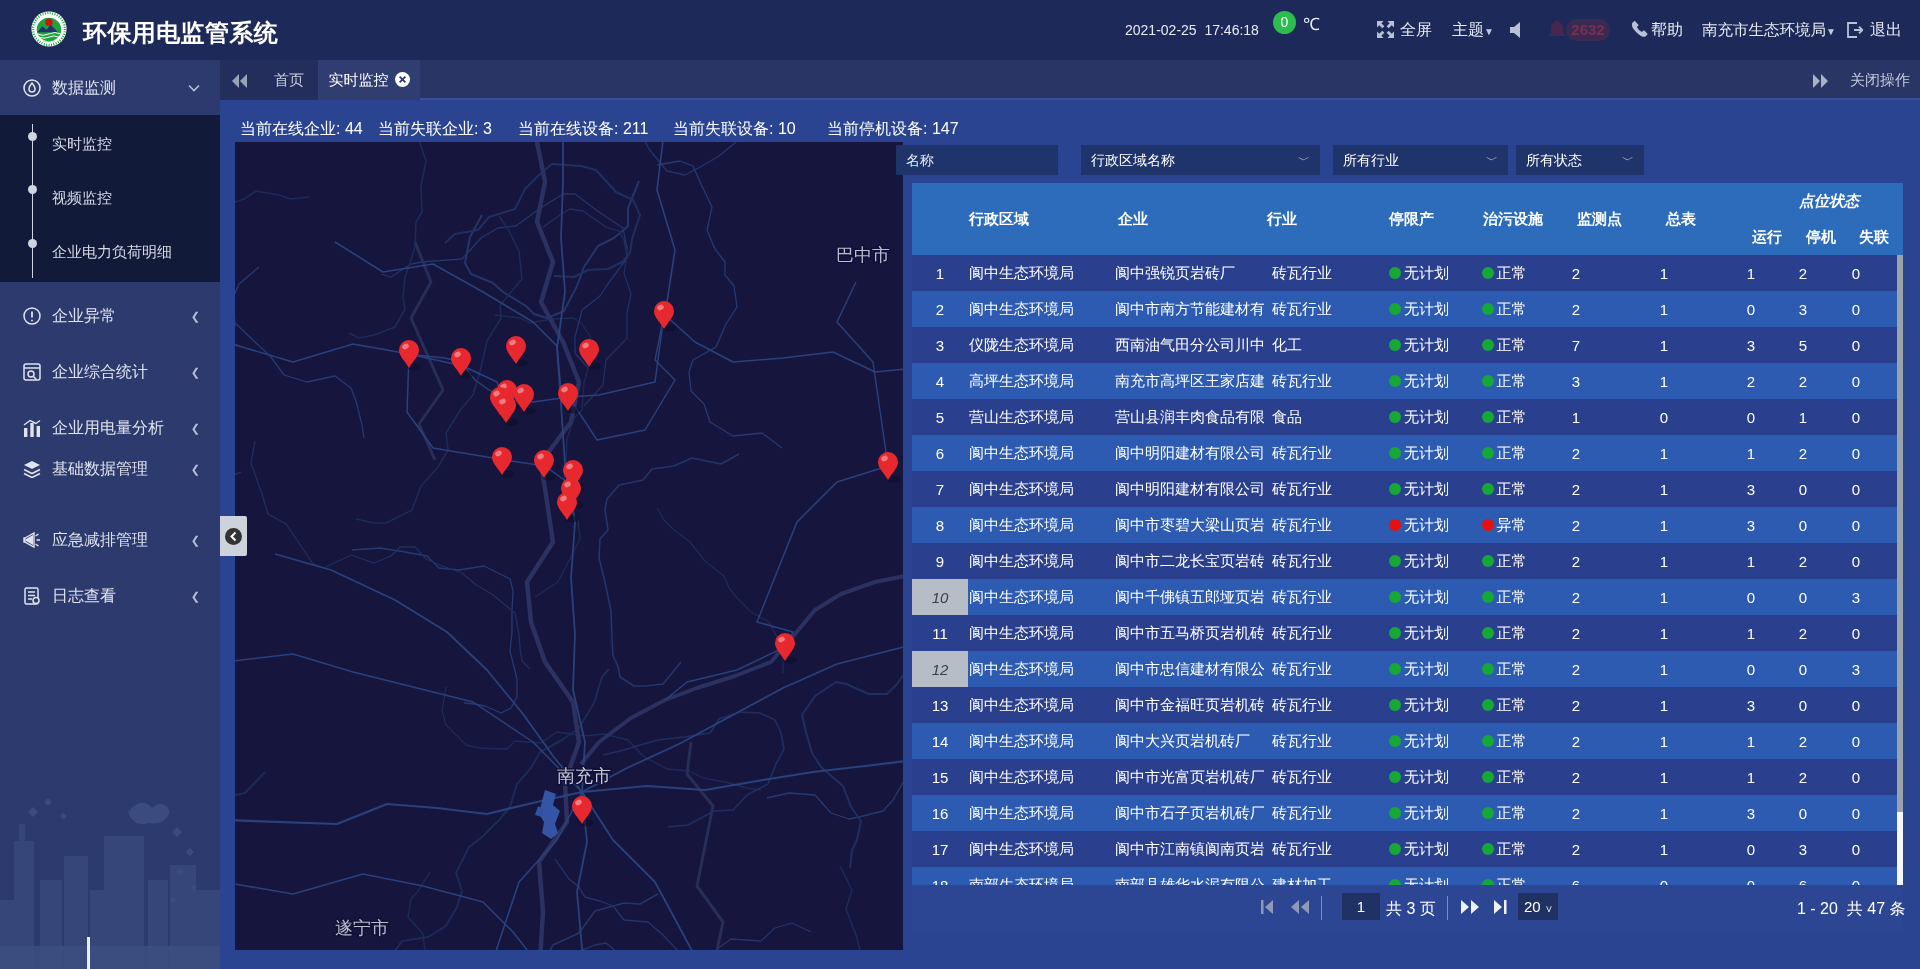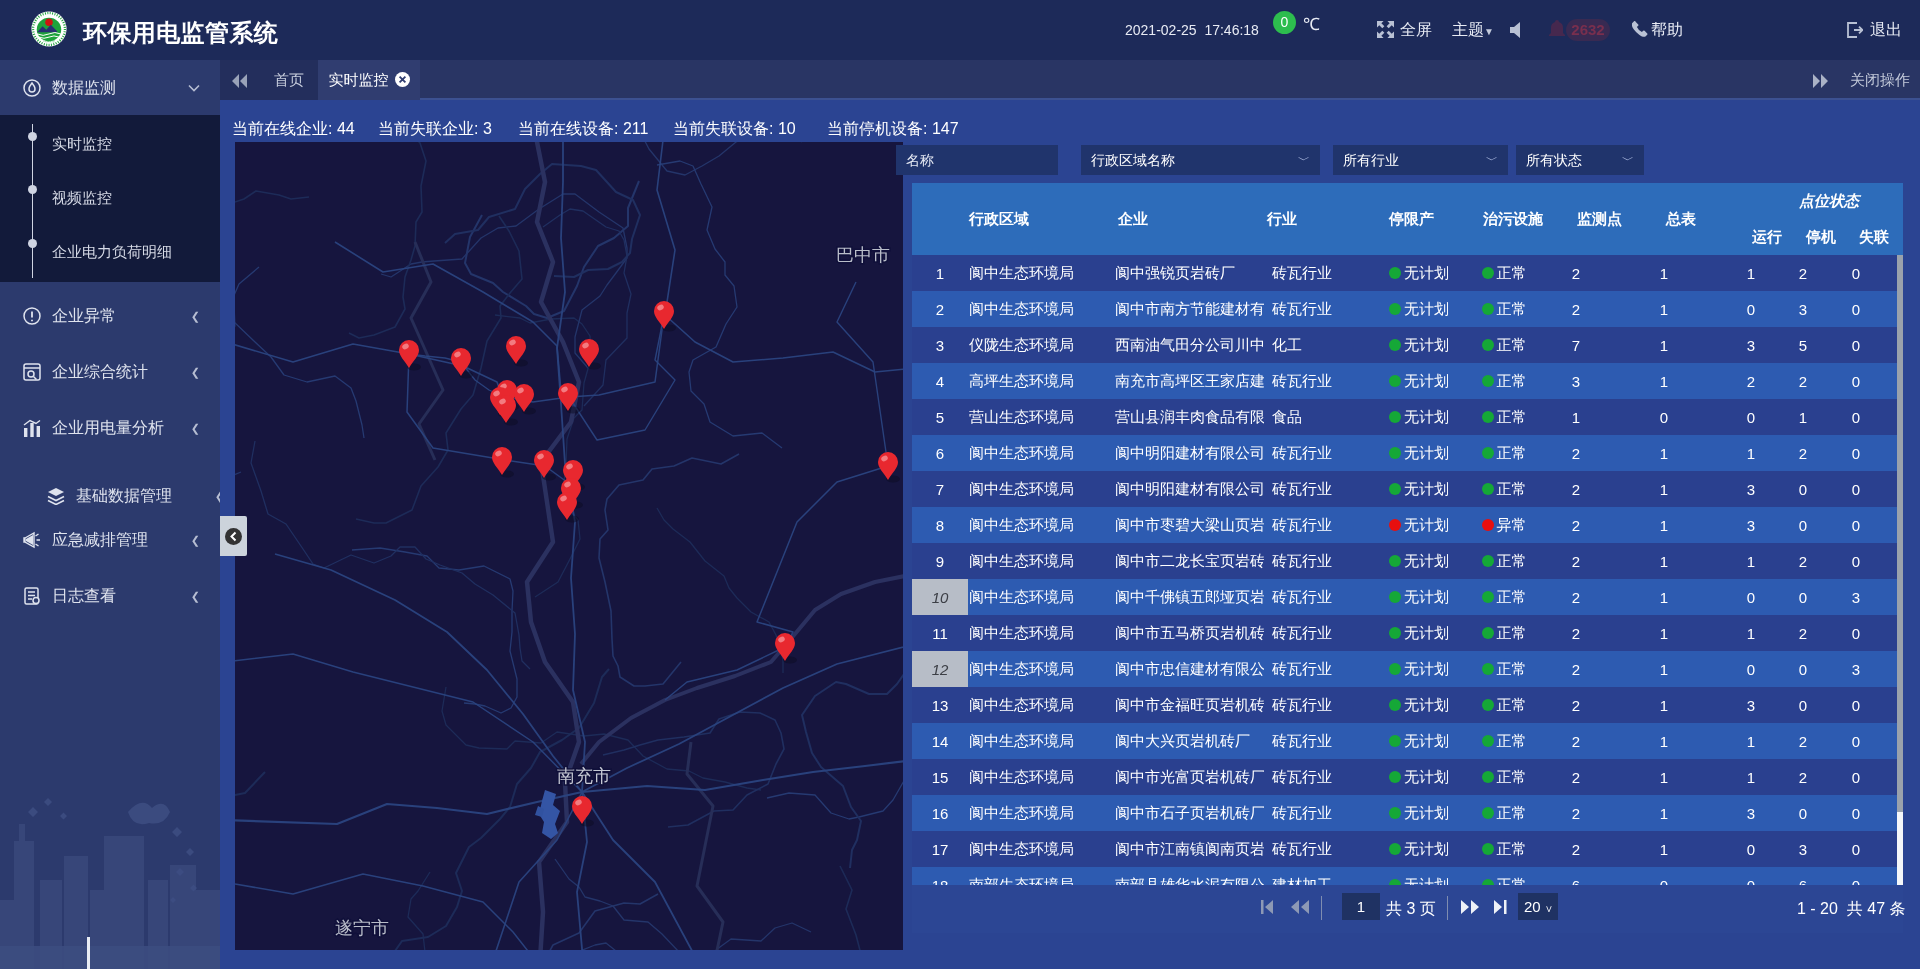--- a/index.html
+++ b/index.html
@@ -83,20 +83,21 @@
     <path d="M0 5 h4 l6 -5 v16 l-6 -5 h-4 z"></path>
   </svg>
   <svg class="abs" style="left:1549px;top:20px" width="16" height="18" viewBox="0 0 16 18" fill="#46284e">
     <path d="M8 0 a2 2 0 0 1 2 2 a6 6 0 0 1 4 6 v5 l2 2 v1 h-16 v-1 l2 -2 v-5 a6 6 0 0 1 4 -6 a2 2 0 0 1 2 -2 z"></path>
   </svg>
   <div class="abs" style="left:1566px;top:19px;width:44px;height:22px;border-radius:11px;background:#382a52;color:#792f4e;font-size:15px;font-weight:bold;text-align:center;line-height:22px;">2632</div>
   <svg class="abs" style="left:1632px;top:21px" width="17" height="17" viewBox="0 0 17 17" fill="#b9c1d4">
     <path d="M3.6 0.8 l2.6 2.6 a1 1 0 0 1 0 1.4 l-1.3 1.3 a10 10 0 0 0 5 5 l1.3 -1.3 a1 1 0 0 1 1.4 0 l2.6 2.6 a1 1 0 0 1 0 1.4 l-1.5 1.5 c-1 1 -3.5 0.7 -6.5 -1.6 a24 24 0 0 1 -5.3 -5.3 c-2.3 -3 -2.6 -5.5 -1.6 -6.5 l1.5 -1.5 a1 1 0 0 1 1.8 0.4 z"></path>
   </svg>
   <div class="hitem" style="left:1651px;">帮助</div>
+  <div class="hitem" style="left:1702px;font-size:15.5px;">南充市生态环境局<span style="font-size:10px;color:#c3cadb;">▼</span></div>
   <svg class="abs" style="left:1847px;top:22px" width="16" height="16" viewBox="0 0 16 16" fill="none" stroke="#b9c1d4" stroke-width="1.8">
     <path d="M10 1 h-9 v14 h9"></path>
     <path d="M7 8 h8 m-3 -3.4 l3.4 3.4 -3.4 3.4"></path>
   </svg>
   <div class="hitem" style="left:1870px;">退出</div>
 </div>
 
 <div id="sidebar">
   <div class="mitem" style="top:0;">
     <svg class="ico" viewBox="0 0 18 18" fill="none" stroke="#dfe3ee" stroke-width="1.5">
@@ -137,21 +138,21 @@
   <div class="mitem" style="top:340px;">
     <svg class="ico" viewBox="0 0 18 18" fill="#dfe3ee">
       <rect x="1" y="9" width="3.4" height="9"></rect>
         <rect x="7.3" y="4" width="3.4" height="14"></rect>
         <rect x="13.6" y="7" width="3.4" height="11"></rect>
       <path d="M1 6 l6 -4.5 6 3 4 -3" fill="none" stroke="#dfe3ee" stroke-width="1.4"></path>
     </svg>
     <span class="txt">企业用电量分析</span>
       <span class="chev">❮</span>
   </div>
-  <div class="mitem" style="top:408px;margin-left:24px;">
+  <div class="mitem" style="top:381px;">
     <svg class="ico" viewBox="0 0 18 18" fill="none" stroke="#dfe3ee" stroke-width="1.6">
       <path d="M9 1 l8 4 -8 4 -8 -4 z" fill="#dfe3ee" stroke="none"></path>
       <path d="M1 9.5 l8 4 8 -4 M1 13.5 l8 4 8 -4"></path>
     </svg>
     <span class="txt">基础数据管理</span>
       <span class="chev">❮</span>
   </div>
   <div class="mitem" style="top:452px;">
     <svg class="ico" viewBox="0 0 18 18" fill="#dfe3ee">
       <path d="M2 7 l9 -5 v14 l-9 -5 z M2 7 h-1 v4 h1 M12.5 5 l3 -2 M13.5 9 h3.5 M12.5 13 l3 2" stroke="#dfe3ee" stroke-width="1.4" fill="none"></path>
@@ -208,21 +209,21 @@
   </div>
   <div class="tab" style="left:1580px;width:40px;">
     <svg width="16" height="14" viewBox="0 0 16 14" fill="#aab2c6" style="vertical-align:middle">
         <path d="M1 0 l7 7 -7 7 z M9 0 l7 7 -7 7 z"></path>
       </svg>
   </div>
   <div class="tab" style="left:1620px;width:80px;color:#c3cada;">关闭操作</div>
 </div>
 
 <div id="stats">
-  <span class="stat" style="left:0;">当前在线企业: 44</span>
+  <span class="stat" style="left:8px;">当前在线企业: 44</span>
   <span class="stat" style="left:146px;">当前失联企业: 3</span>
   <span class="stat" style="left:286px;">当前在线设备: 211</span>
   <span class="stat" style="left:441px;">当前失联设备: 10</span>
   <span class="stat" style="left:587px;margin-left:8px;">当前停机设备: 147</span>
 </div>
 
 <div id="map">
   <svg width="668" height="808" viewBox="0 0 668 808">
     <rect width="668" height="808" fill="#16153e"></rect>
     <g id="maplines">

